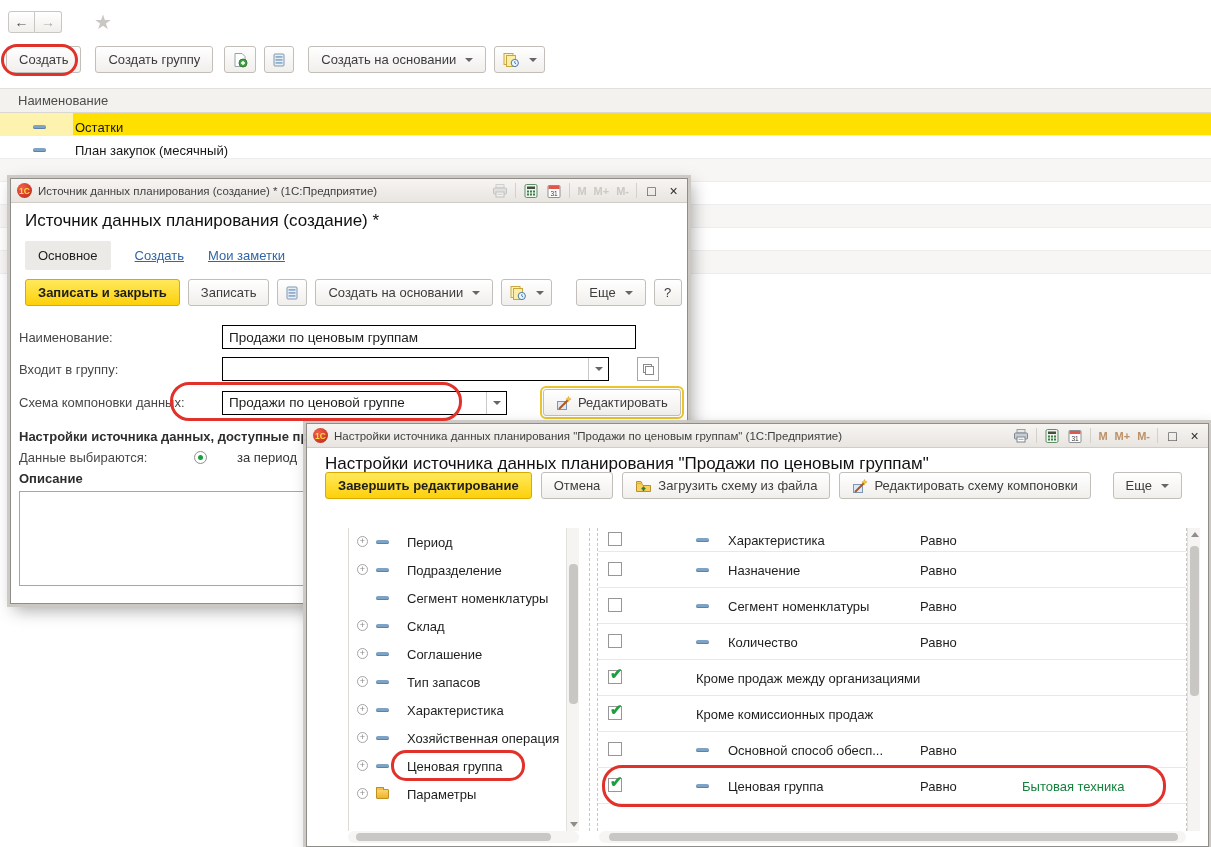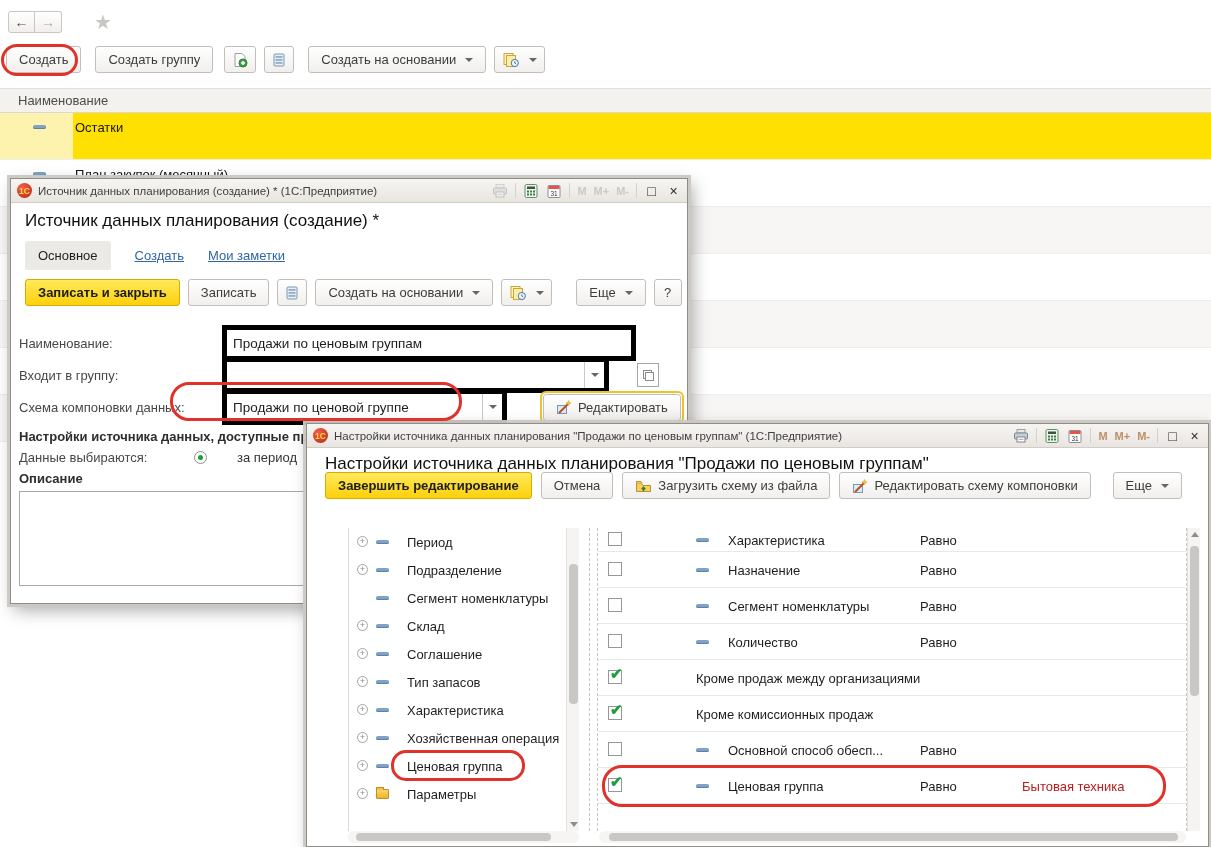--- a/index.html
+++ b/index.html
@@ -39,21 +39,21 @@
 .header { display:flex; align-items:center; height:38px; padding:5px 8px 0; }
 .navbtn { width:27px; height:22px; border:1px solid #c9c7c3; background:linear-gradient(#fff,#f0efec);
   display:flex; align-items:center; justify-content:center; font-size:14px; }
 .navbtn.back { border-radius:3px 0 0 3px; color:#4a4a4a; }
 .navbtn.fwd { border-radius:0 3px 3px 0; color:#aaa; border-left:none; }
 .star { color:#c9c7c3; font-size:20px; margin:0 15px 0 32px; }
 .pagetitle { font-size:17.5px; color:#141414; }
 .toolbar { display:flex; align-items:center; gap:8px; padding:8px 6px 9px; }
 .listhdr { height:25px; background:#f4f2ef; border-top:1px solid #e3e0dc; border-bottom:1px solid #dbd8d3;
   display:flex; align-items:center; padding-left:18px; color:#4c4c4c; }
-.lrow { height:47px; position:relative; border-bottom:1px solid #ededed; }
+.lrow { height:23px; position:relative; border-bottom:1px solid #ededed; }
 .lrow .dash { position:absolute; left:33px; top:12px; }
 .lrow .txt { position:absolute; left:75px; top:7px; color:#161616; }
 .lrow.sel { background:linear-gradient(90deg,#fdf2ae 0 73px,var(--sel,#ffe000) 73px); }
 .lrow.zg { background:#f7f6f4; }
 
 
 .window { position:absolute; background:#fff; border:1px solid #8f8d8a;
   box-shadow:0 0 0 3px rgba(203,200,195,.95), 4px 6px 16px rgba(0,0,0,.35); }
 .titlebar { height:24px; background:linear-gradient(#f7f5f2,#e8e5e1); border-bottom:1px solid #d0cdc8;
   display:flex; align-items:center; padding:0 6px; gap:6px; font-size:11.5px; color:#3f3f3f;
@@ -68,21 +68,21 @@
 .wbtn { font-size:14px; color:#2e2e2e; width:15px; text-align:center; line-height:14px; }
 .winheading { position:absolute; font-size:17px; color:#101010; }
 
 
 .tabs { position:absolute; top:62px; left:14px; display:flex; align-items:center; gap:24px; }
 .tab.active { background:#eceae6; padding:7px 13px; border-radius:2px; color:#1e1e1e; }
 .tab.link { color:var(--link,#3165a3); text-decoration:underline; }
 .mw-toolbar { position:absolute; top:100px; left:14px; display:flex; align-items:center; gap:8px; }
 .frow { position:absolute; left:8px; display:flex; align-items:center;gap:23px; }
 .flabel { width:180px; color:#474747; }
-.igroup { display:flex; align-items:stretch; height:36px; border:5px solid #000000; background:#fff; }
+.igroup { display:flex; align-items:stretch; height:24px; border:1px solid #000000; background:#fff; }
 .igroup input { border:none; outline:none; padding:0 6px; flex:1; min-width:0;
   font:13.5px "Liberation Sans",sans-serif; color:#1e1e1e; background:transparent; }
 .combo { width:20px; border-left:1px solid #c9c9c9; display:flex; align-items:center;
   justify-content:center; background:#fff; }
 .sqbtn { width:22px; height:24px; border:1px solid #a7a7a7; margin-left:5px; background:#fff;
   display:flex; align-items:center; justify-content:center; }
 .focusring { outline:2px solid #e9c42d; outline-offset:1px; }
 .boldnote { position:absolute; left:8px; font-weight:bold; color:#2e2e2e; white-space:nowrap; }
 .desc-ta { position:absolute; left:8px; width:594px; height:95px; border:1px solid #a7a7a7;
   resize:none; font:13px "Liberation Sans",sans-serif; }
@@ -108,21 +108,21 @@
 .splitter::after { content:""; position:absolute; right:0; top:0; bottom:0; width:7px;
   border-left:1px dashed #c9c7c4; border-right:1px dashed #c9c7c4; }
 .grid-col { flex:1; border-right:1px dashed #c9c7c4; position:relative; overflow:hidden; }
 .grow { height:36px; position:relative; border-bottom:1px solid #e9e8e6; }
 .grow.partial { height:24px; }
 .grow .cbx { position:absolute; left:10px; top:50%; margin-top:-8px; }
 .grow .gic { position:absolute; left:98px; top:50%; margin-top:-2px; }
 .gname { position:absolute; left:130px; top:50%; transform:translateY(-50%); color:#1e1e1e; white-space:nowrap; }
 .gname.wide { left:98px; }
 .gcond { position:absolute; left:322px; top:50%; transform:translateY(-50%); color:#1e1e1e; }
-.gval { position:absolute; left:424px; top:50%; transform:translateY(-50%); color:#b91c1c; }
+.gval { position:absolute; left:424px; top:50%; transform:translateY(-50%); color:#15803d; }
 .hscroll { position:absolute; height:12px; bottom:3px; background:#f6f5f3; border-radius:6px; }
 .hthumb { position:absolute; top:2px; height:8px; background:#c9c7c4; border-radius:4px; }
 
 
 .oval { position:absolute; border:3px solid var(--red,#e0312b); border-radius:18px;
   pointer-events:none; z-index:30; }
 .oval-tree { left:42px; top:-2px; width:134px; height:31px; border-radius:15px; }
 .oval-row { left:4px; right:20px; top:-3px; bottom:-4px; border-radius:20px; }
 svg { display:block; flex:none; }
 </style>

